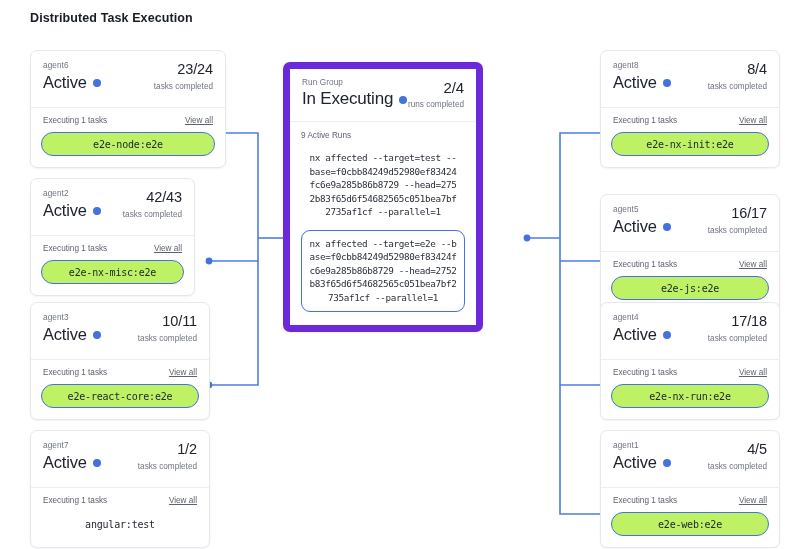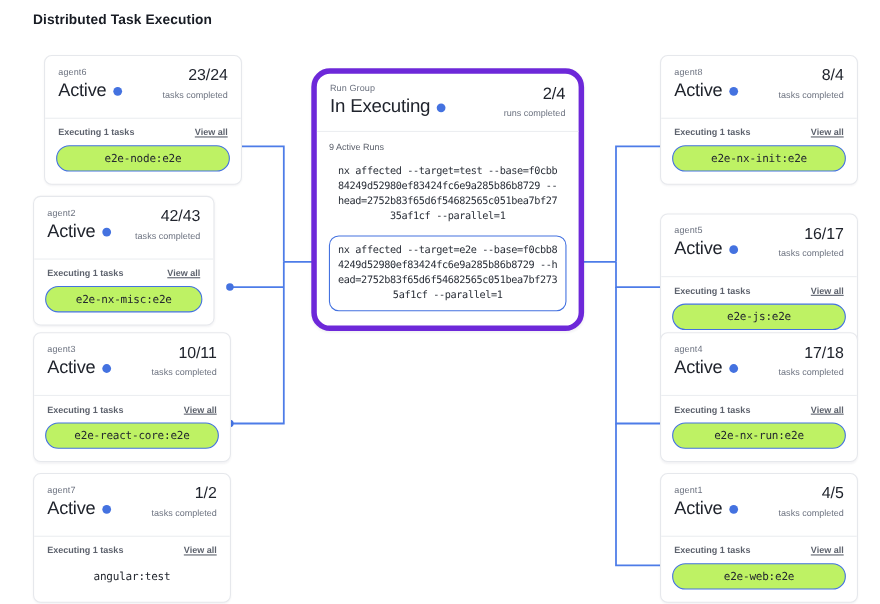--- a/index.html
+++ b/index.html
@@ -93,21 +93,20 @@
   .card-body {
     border-top: 1px solid #eceef1;
     padding: 8px 10px 11px 10px;
   }
   .body-row {
     display: flex;
     justify-content: space-between;
     align-items: baseline;
     margin-bottom: 7px;
     padding: 0 2px;
-    font-weight: bold;
   }
   .exec-label { font-size: 8.2px; color: #5d626d; }
   .view-all {
     font-size: 8.2px;
     color: #5d626d;
     text-decoration: underline;
     cursor: pointer;
   }
 
   .task-pill {
@@ -131,24 +130,24 @@
     font-family: "DejaVu Sans Mono", "Liberation Mono", monospace;
     font-size: 10px;
     color: #23272f;
     letter-spacing: -.2px;
   }
 
   
   #run-group {
     position: absolute;
     left: 283px; top: 62px;
-    width: 248px;
+    width: 200px;
     background: #fff;
-    border: 5px solid #6d28d9;
-    border-radius: 17px;
+    border: 7px solid #6d28d9;
+    border-radius: 7px;
     box-shadow: 0 1px 2px rgba(20,28,50,.05);
     overflow: hidden;
   }
   #run-group .card-head { height: 52px; padding: 8px 12px 8px 12px; }
   #run-group .status-text { font-size: 17px; }
   #run-group .count-num { font-size: 15px; }
   .rg-body { border-top: 1px solid #eceef1; padding: 9px 11px 13px 11px; }
   .rg-sub { font-size: 8.2px; color: #5d626d; margin-bottom: 9px; }
 
   .cmd {
@@ -197,21 +196,21 @@
   <circle class="wire-dot" cx="209" cy="261" r="3.4"></circle>
   <circle class="wire-dot" cx="209" cy="385" r="3.4"></circle>
   <circle class="wire-dot" cx="289" cy="238" r="3.4"></circle>
   <circle class="wire-dot" cx="527" cy="238" r="3.4"></circle>
   <circle class="wire-dot" cx="611" cy="133" r="3.4"></circle>
   <circle class="wire-dot" cx="611" cy="261" r="3.4"></circle>
   <circle class="wire-dot" cx="611" cy="385" r="3.4"></circle>
   <circle class="wire-dot" cx="611" cy="514" r="3.4"></circle>
 </svg>
 
-<div class="card" style="left:40px; top:50px; width:180px;">
+<div class="card" style="left:30px; top:50px; width:196px;">
   <div class="card-head">
     <div class="agent-name">agent6</div>
     <div class="status-row">
       <span class="status-text">Active</span>
       <span class="status-dot"></span>
     </div>
     <div class="count">
       <div class="count-num">23/24</div>
       <div class="count-label">tasks completed</div>
     </div>

